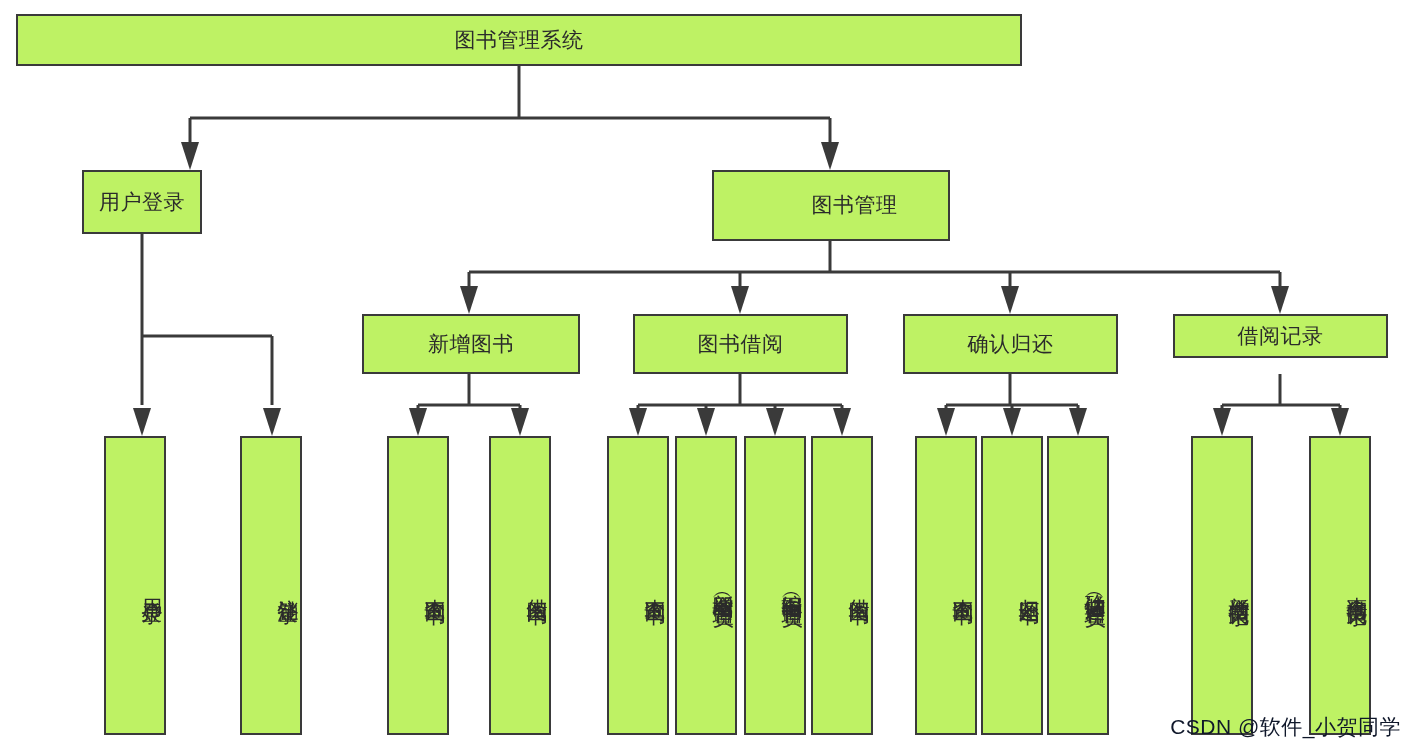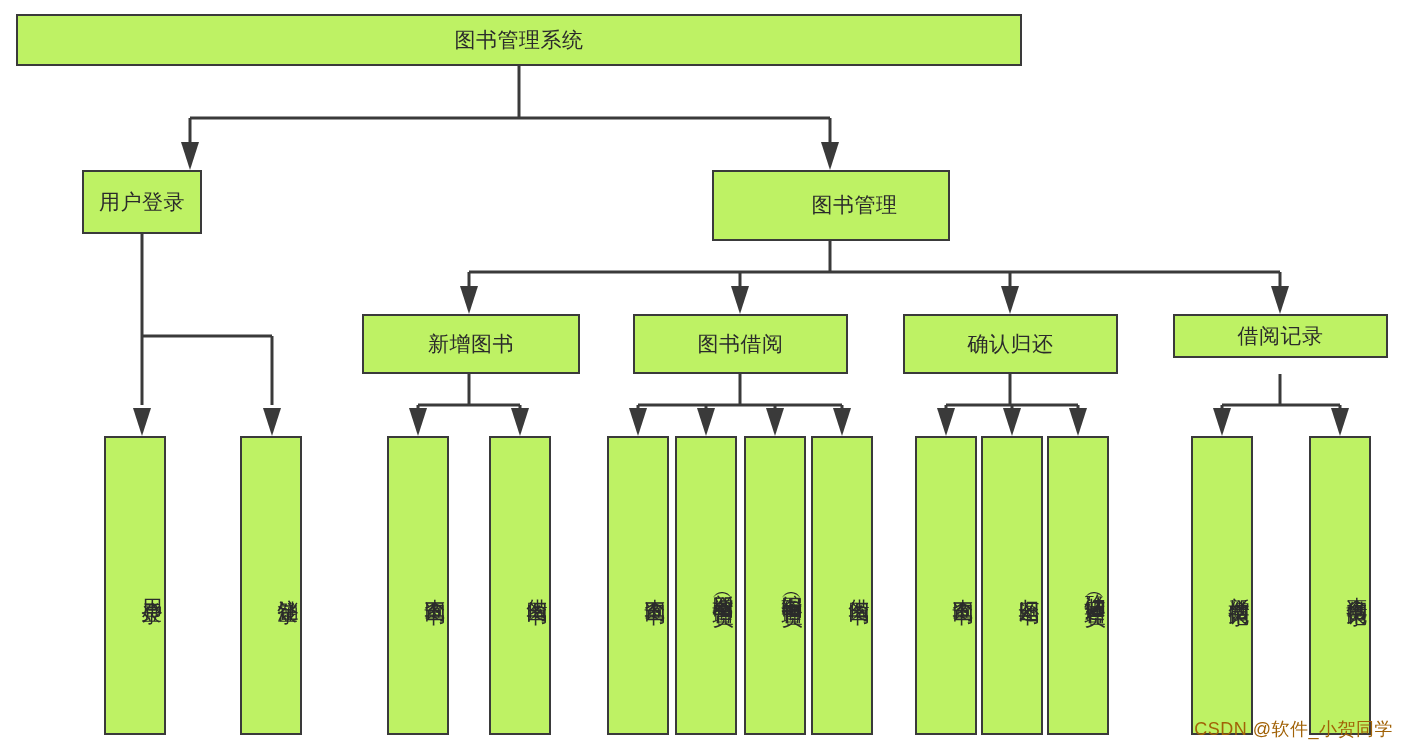--- a/index.html
+++ b/index.html
@@ -52,24 +52,24 @@
   .node.v .vtext {
     writing-mode: vertical-rl;
     text-orientation: upright;
     display: block;
   }
   .node.v.top .vtext {
     margin-top: 0;
   }
   .watermark {
     position: absolute;
-    right: 12px;
+    right: 4px;
     bottom: 6px;
-    font-size: 18px;
-    color: #a16207;
+    font-size: 21px;
+    color: #0f172a;
     white-space: nowrap;
     letter-spacing: 0.5px;
   }
 </style>
 </head>
 <body>
 
 <div id="canvas">
 
   <svg class="edges" viewBox="0 0 1405 747" xmlns="http://www.w3.org/2000/svg">

